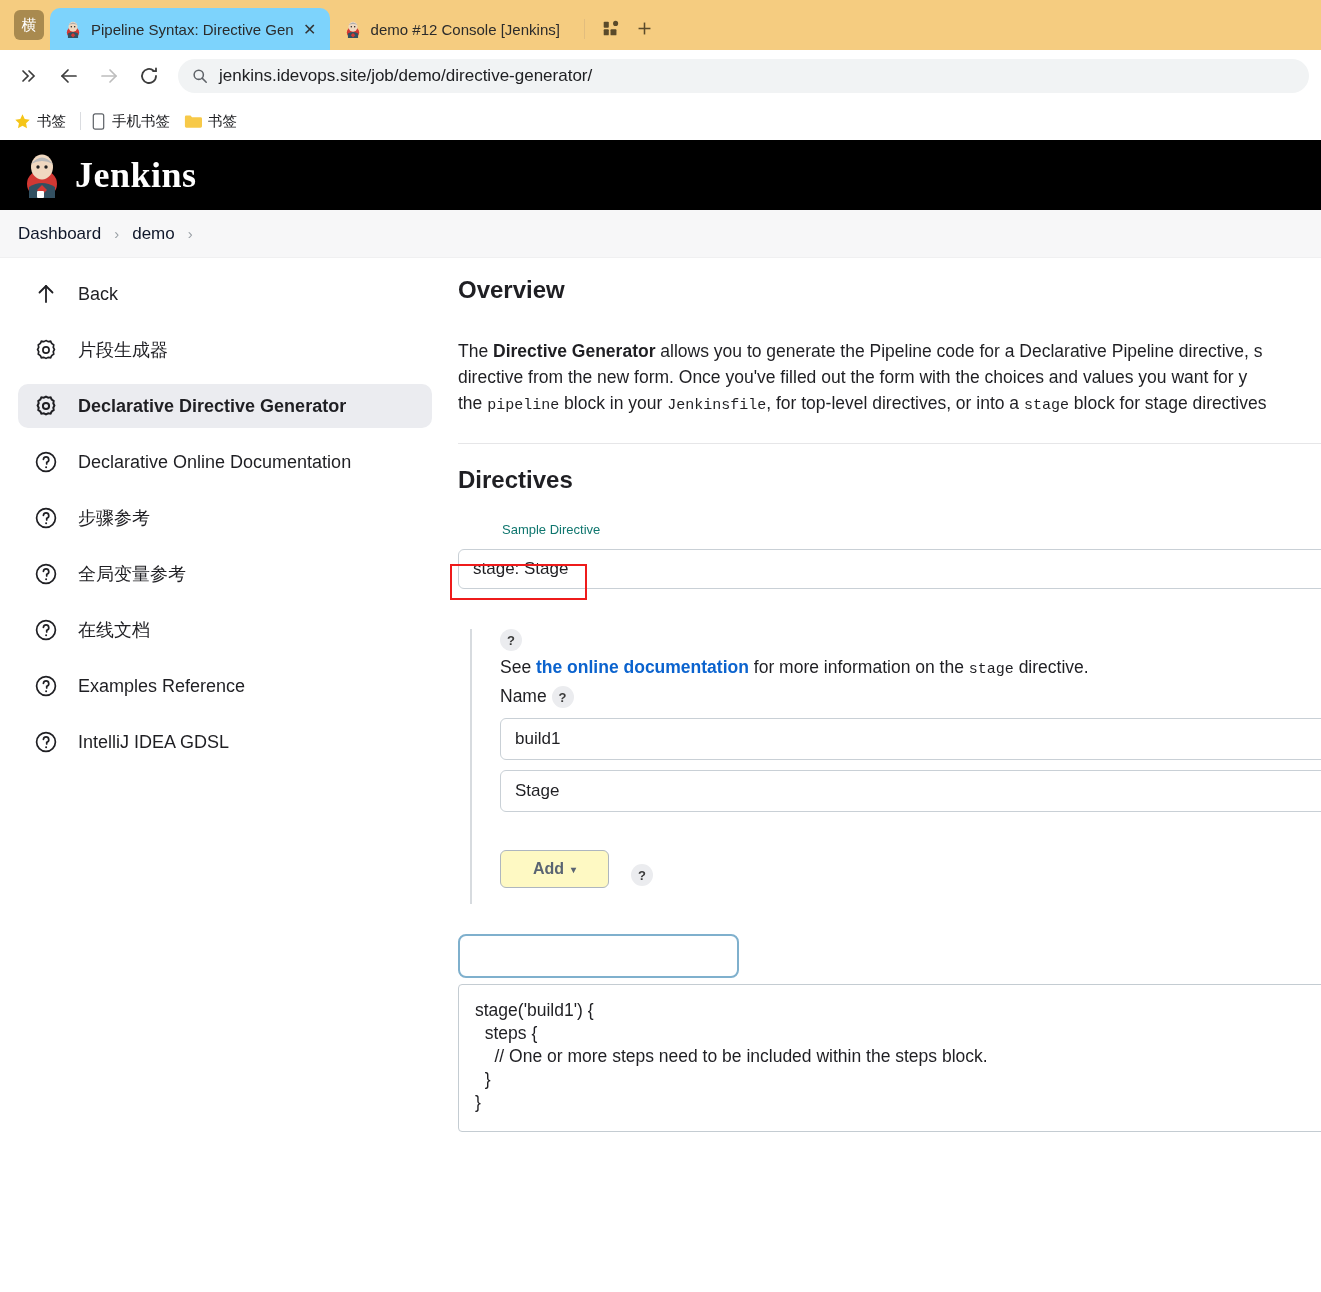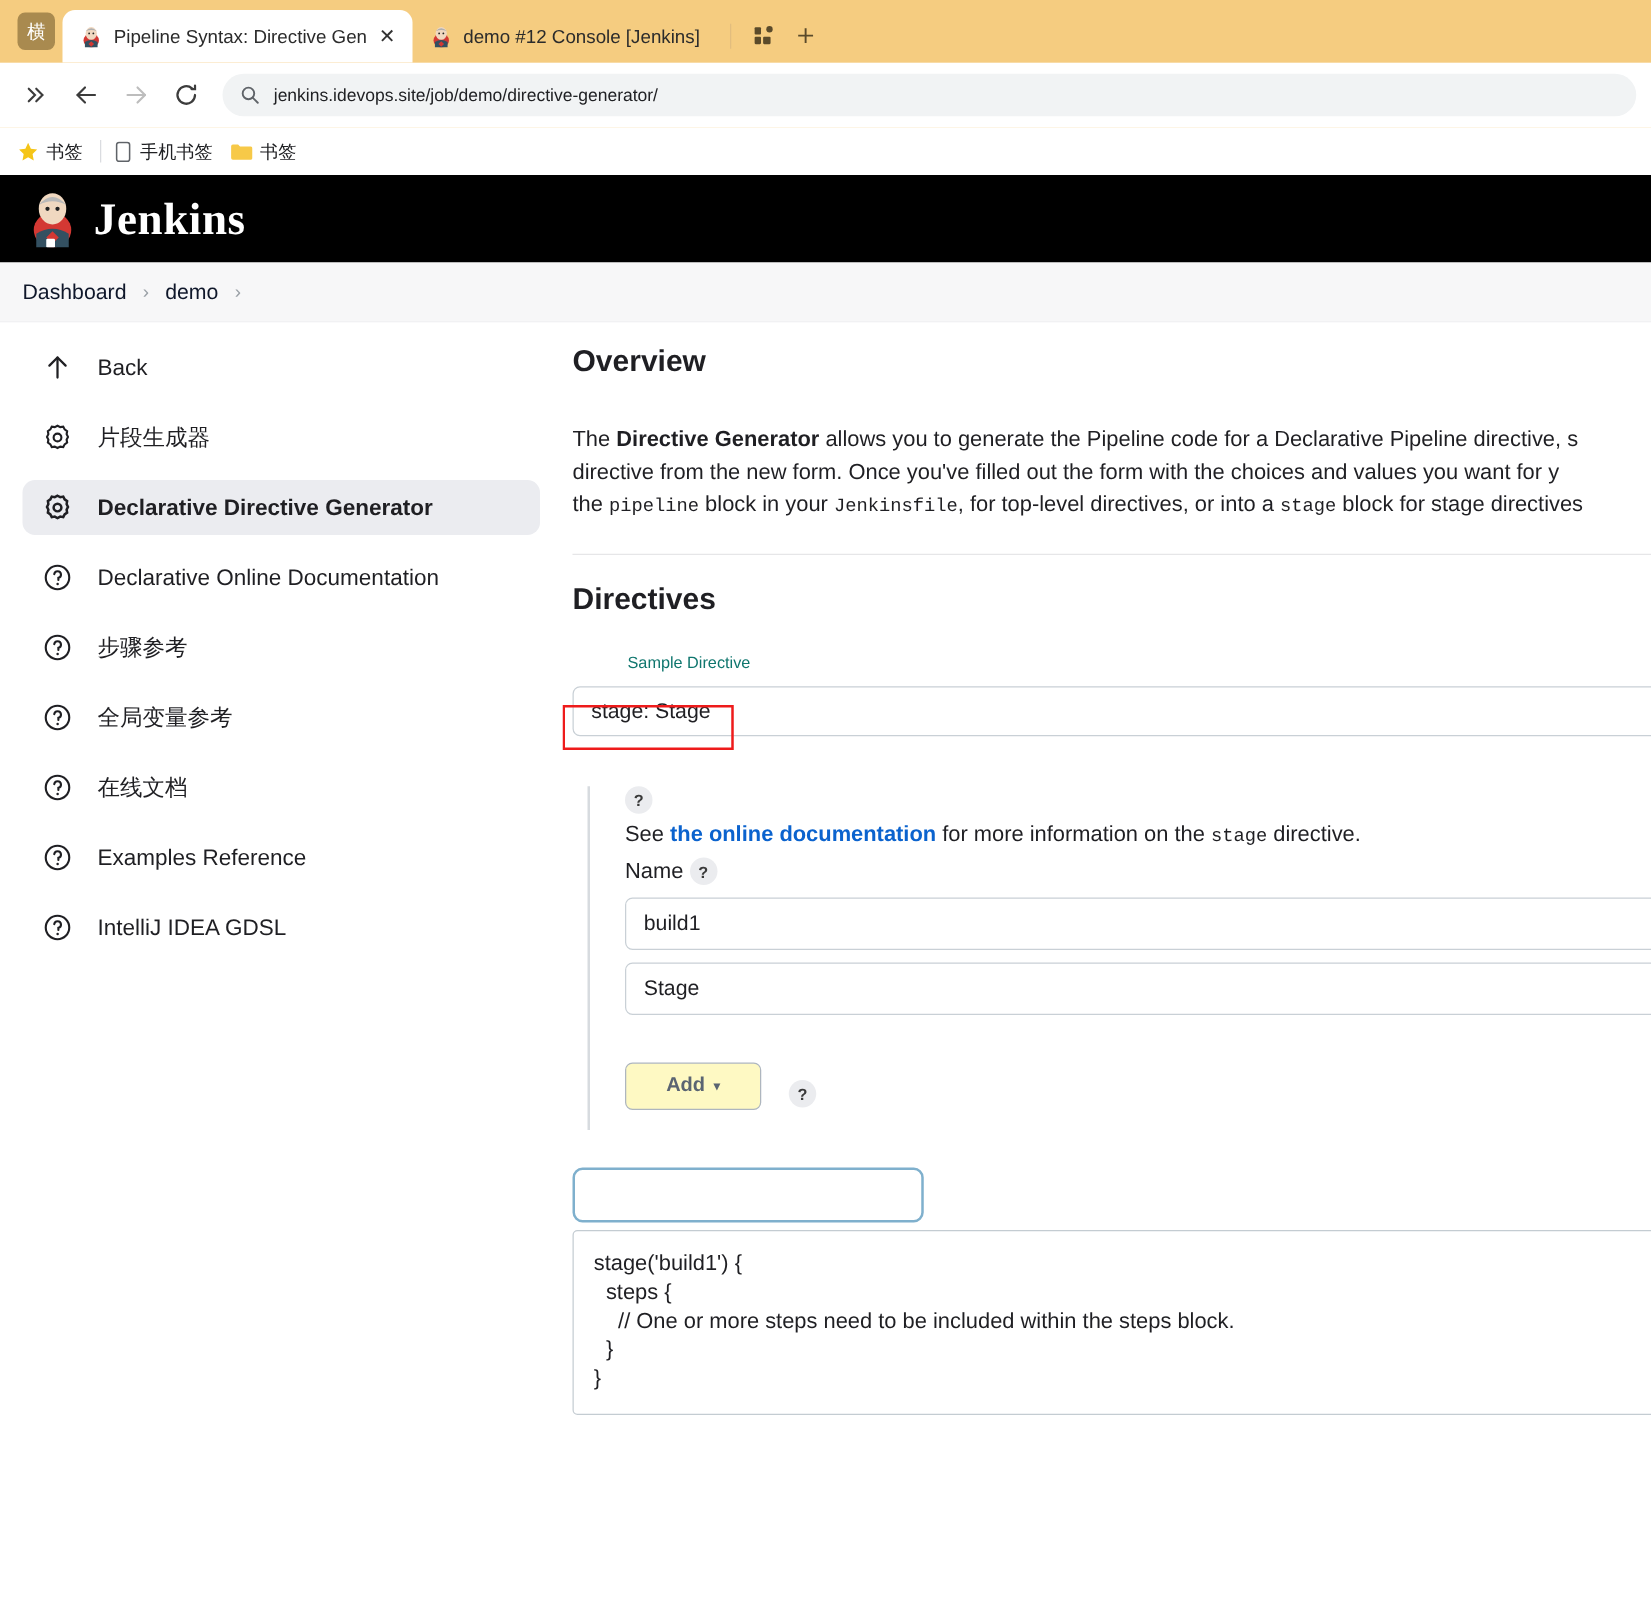--- a/index.html
+++ b/index.html
@@ -35,21 +35,21 @@
   .tab {
     height: 42px;
     display: flex; align-items: center;
     padding: 0 12px 0 14px;
     border-radius: 10px 10px 0 0;
     font-size: 15px;
     color: #2b2b2b;
     max-width: 300px;
     flex: none;
   }
-  .tab.active { background: #ffffff; align-items: center; }
+  .tab.active { background: #7dd3fc; align-items: center; }
   .tab.inactive { background: transparent; }
   .tab-favicon {
     width: 18px; height: 18px; margin-right: 9px; flex: none;
     display:block;
   }
   .tab-title {
     white-space: nowrap; overflow: hidden;
     text-overflow: clip;
     max-width: 218px;
     font-size: 15px;
@@ -84,21 +84,21 @@
     flex: 1;
     height: 34px;
     background: #f1f3f4;
     border-radius: 17px;
     display: flex; align-items: center;
     padding: 0 14px;
     margin-left: 6px;
     overflow: hidden;
   }
   .omnibox-url {
-    font-size: 14px; color: #202124; white-space: nowrap;
+    font-size: 17px; color: #202124; white-space: nowrap;
   }
   .omnibox-icon { margin-right: 11px; color: #5f6368; display:flex; flex:none; }
 
   .bookmarks {
     height: 38px;
     background: #ffffff;
     display: flex; align-items: center;
     padding: 0 14px;
     font-size: 14.5px;
     color: #202124;

